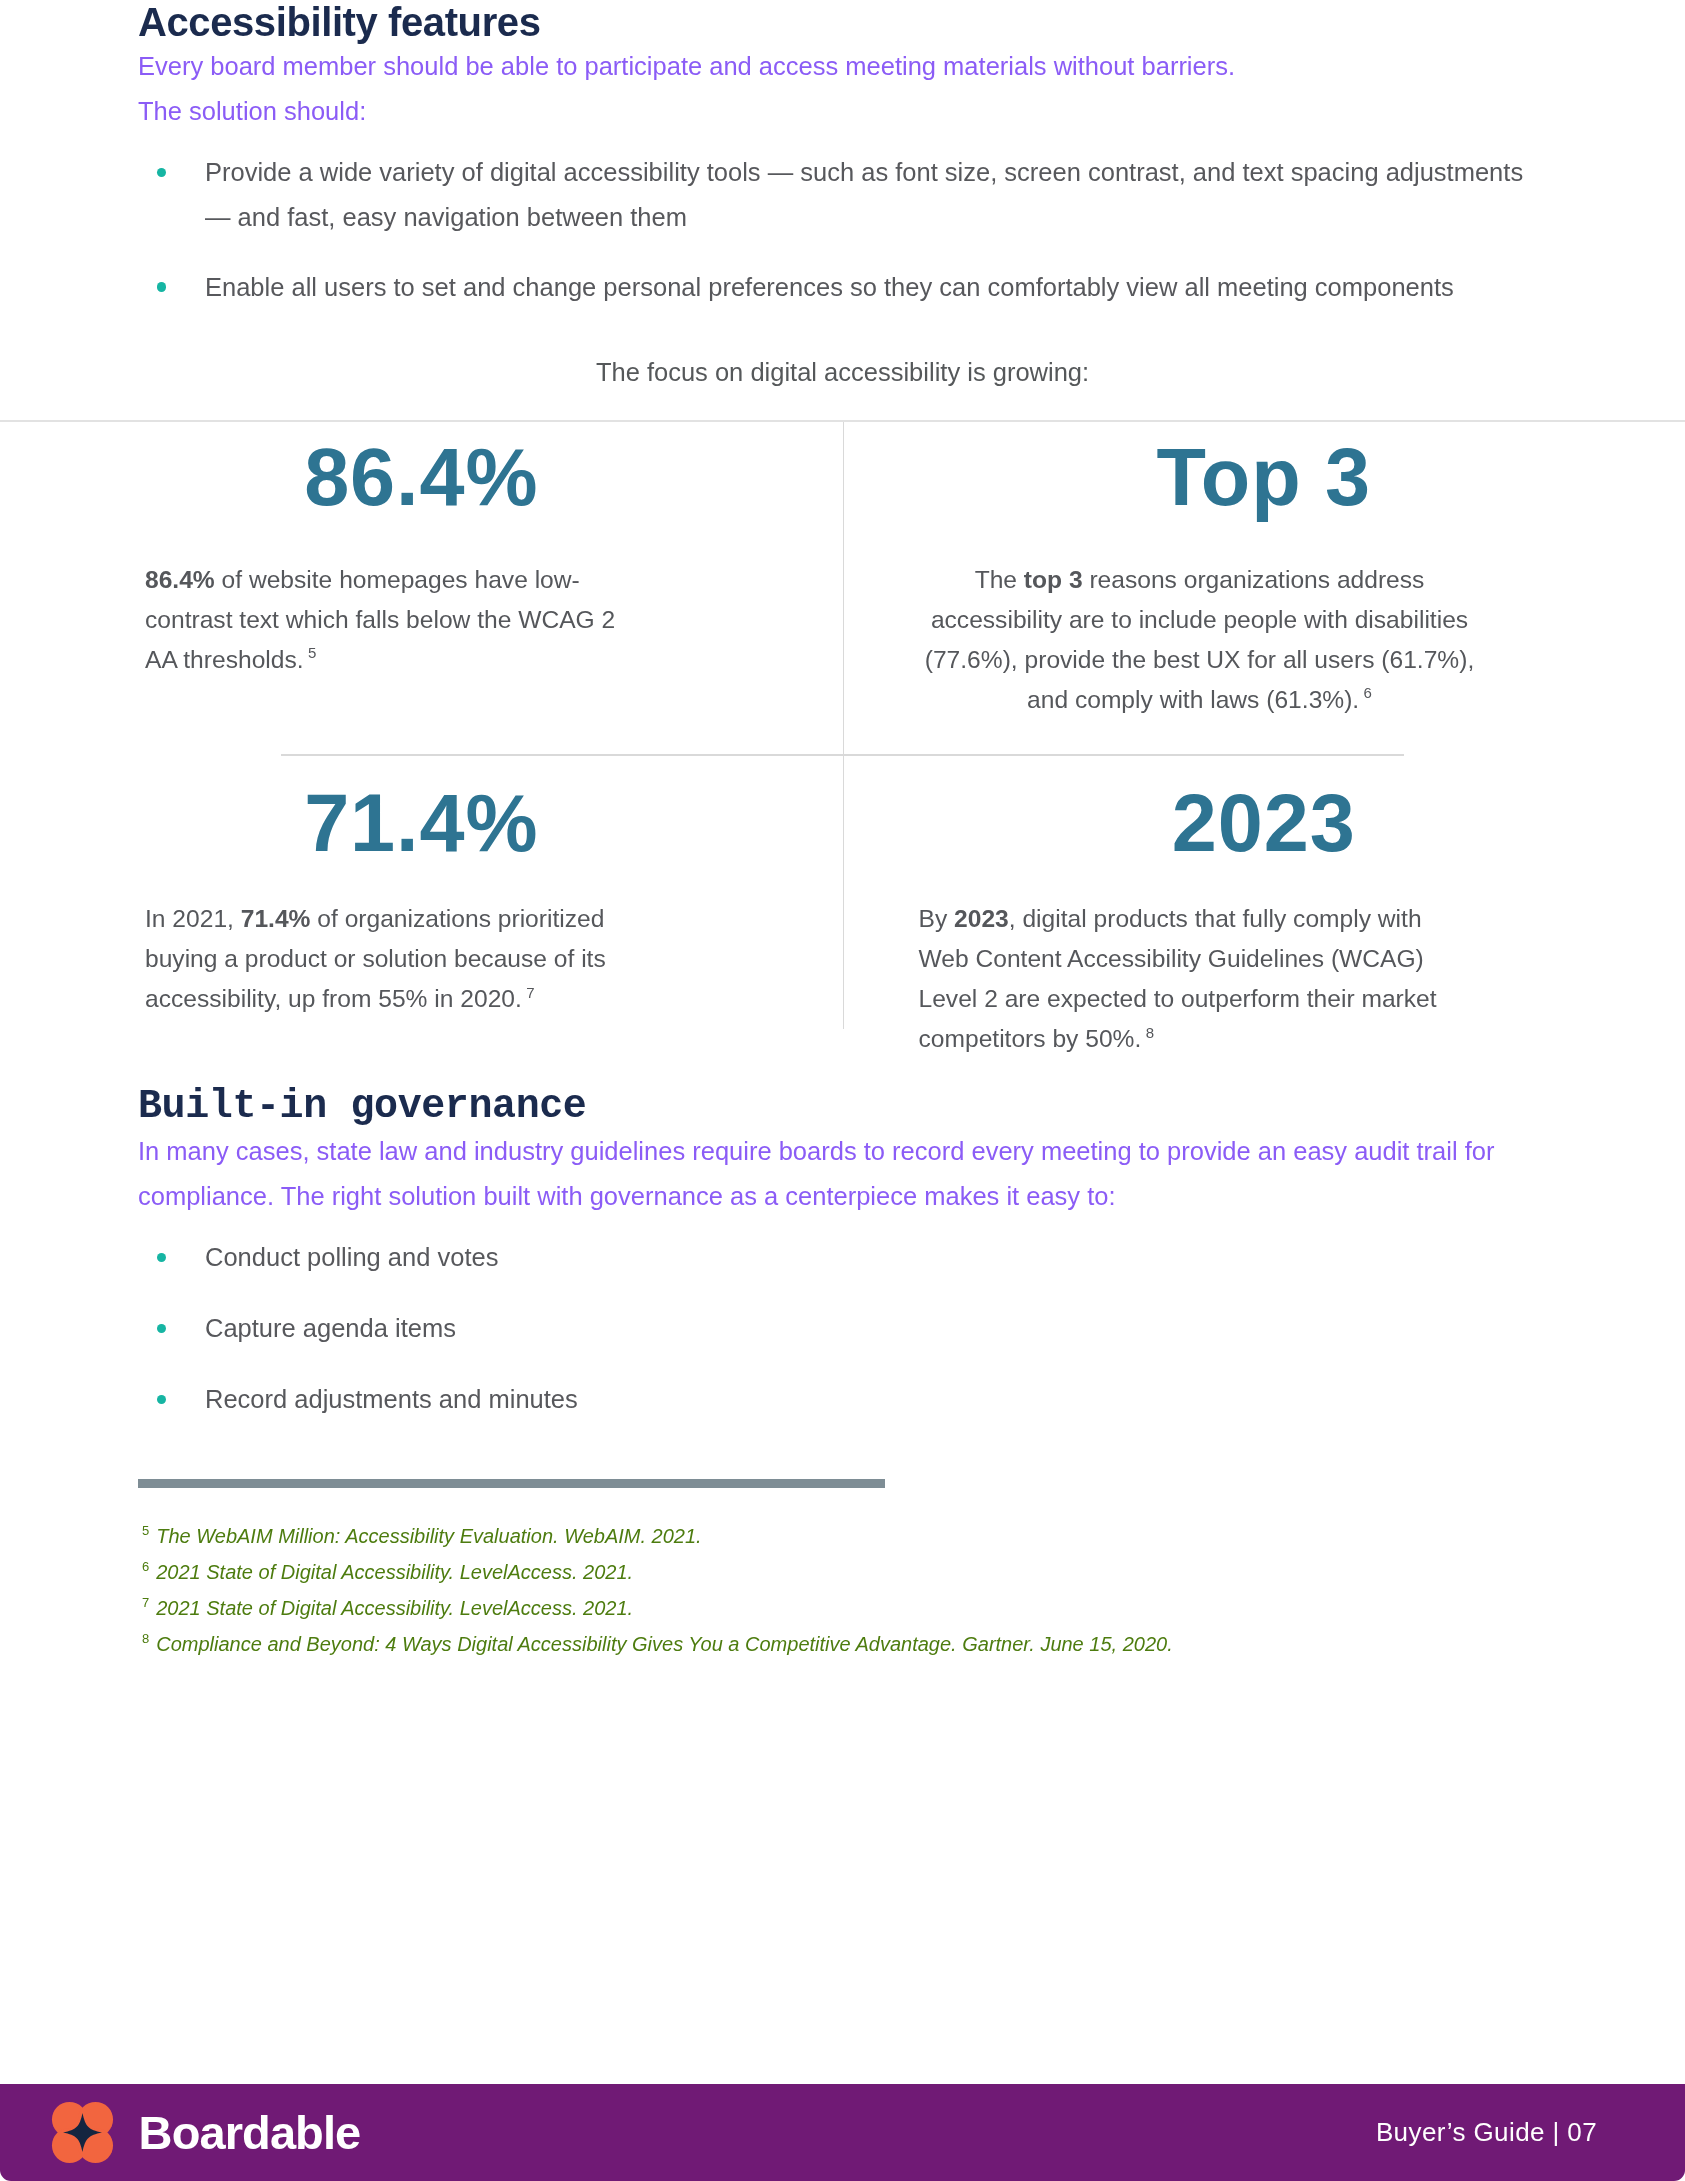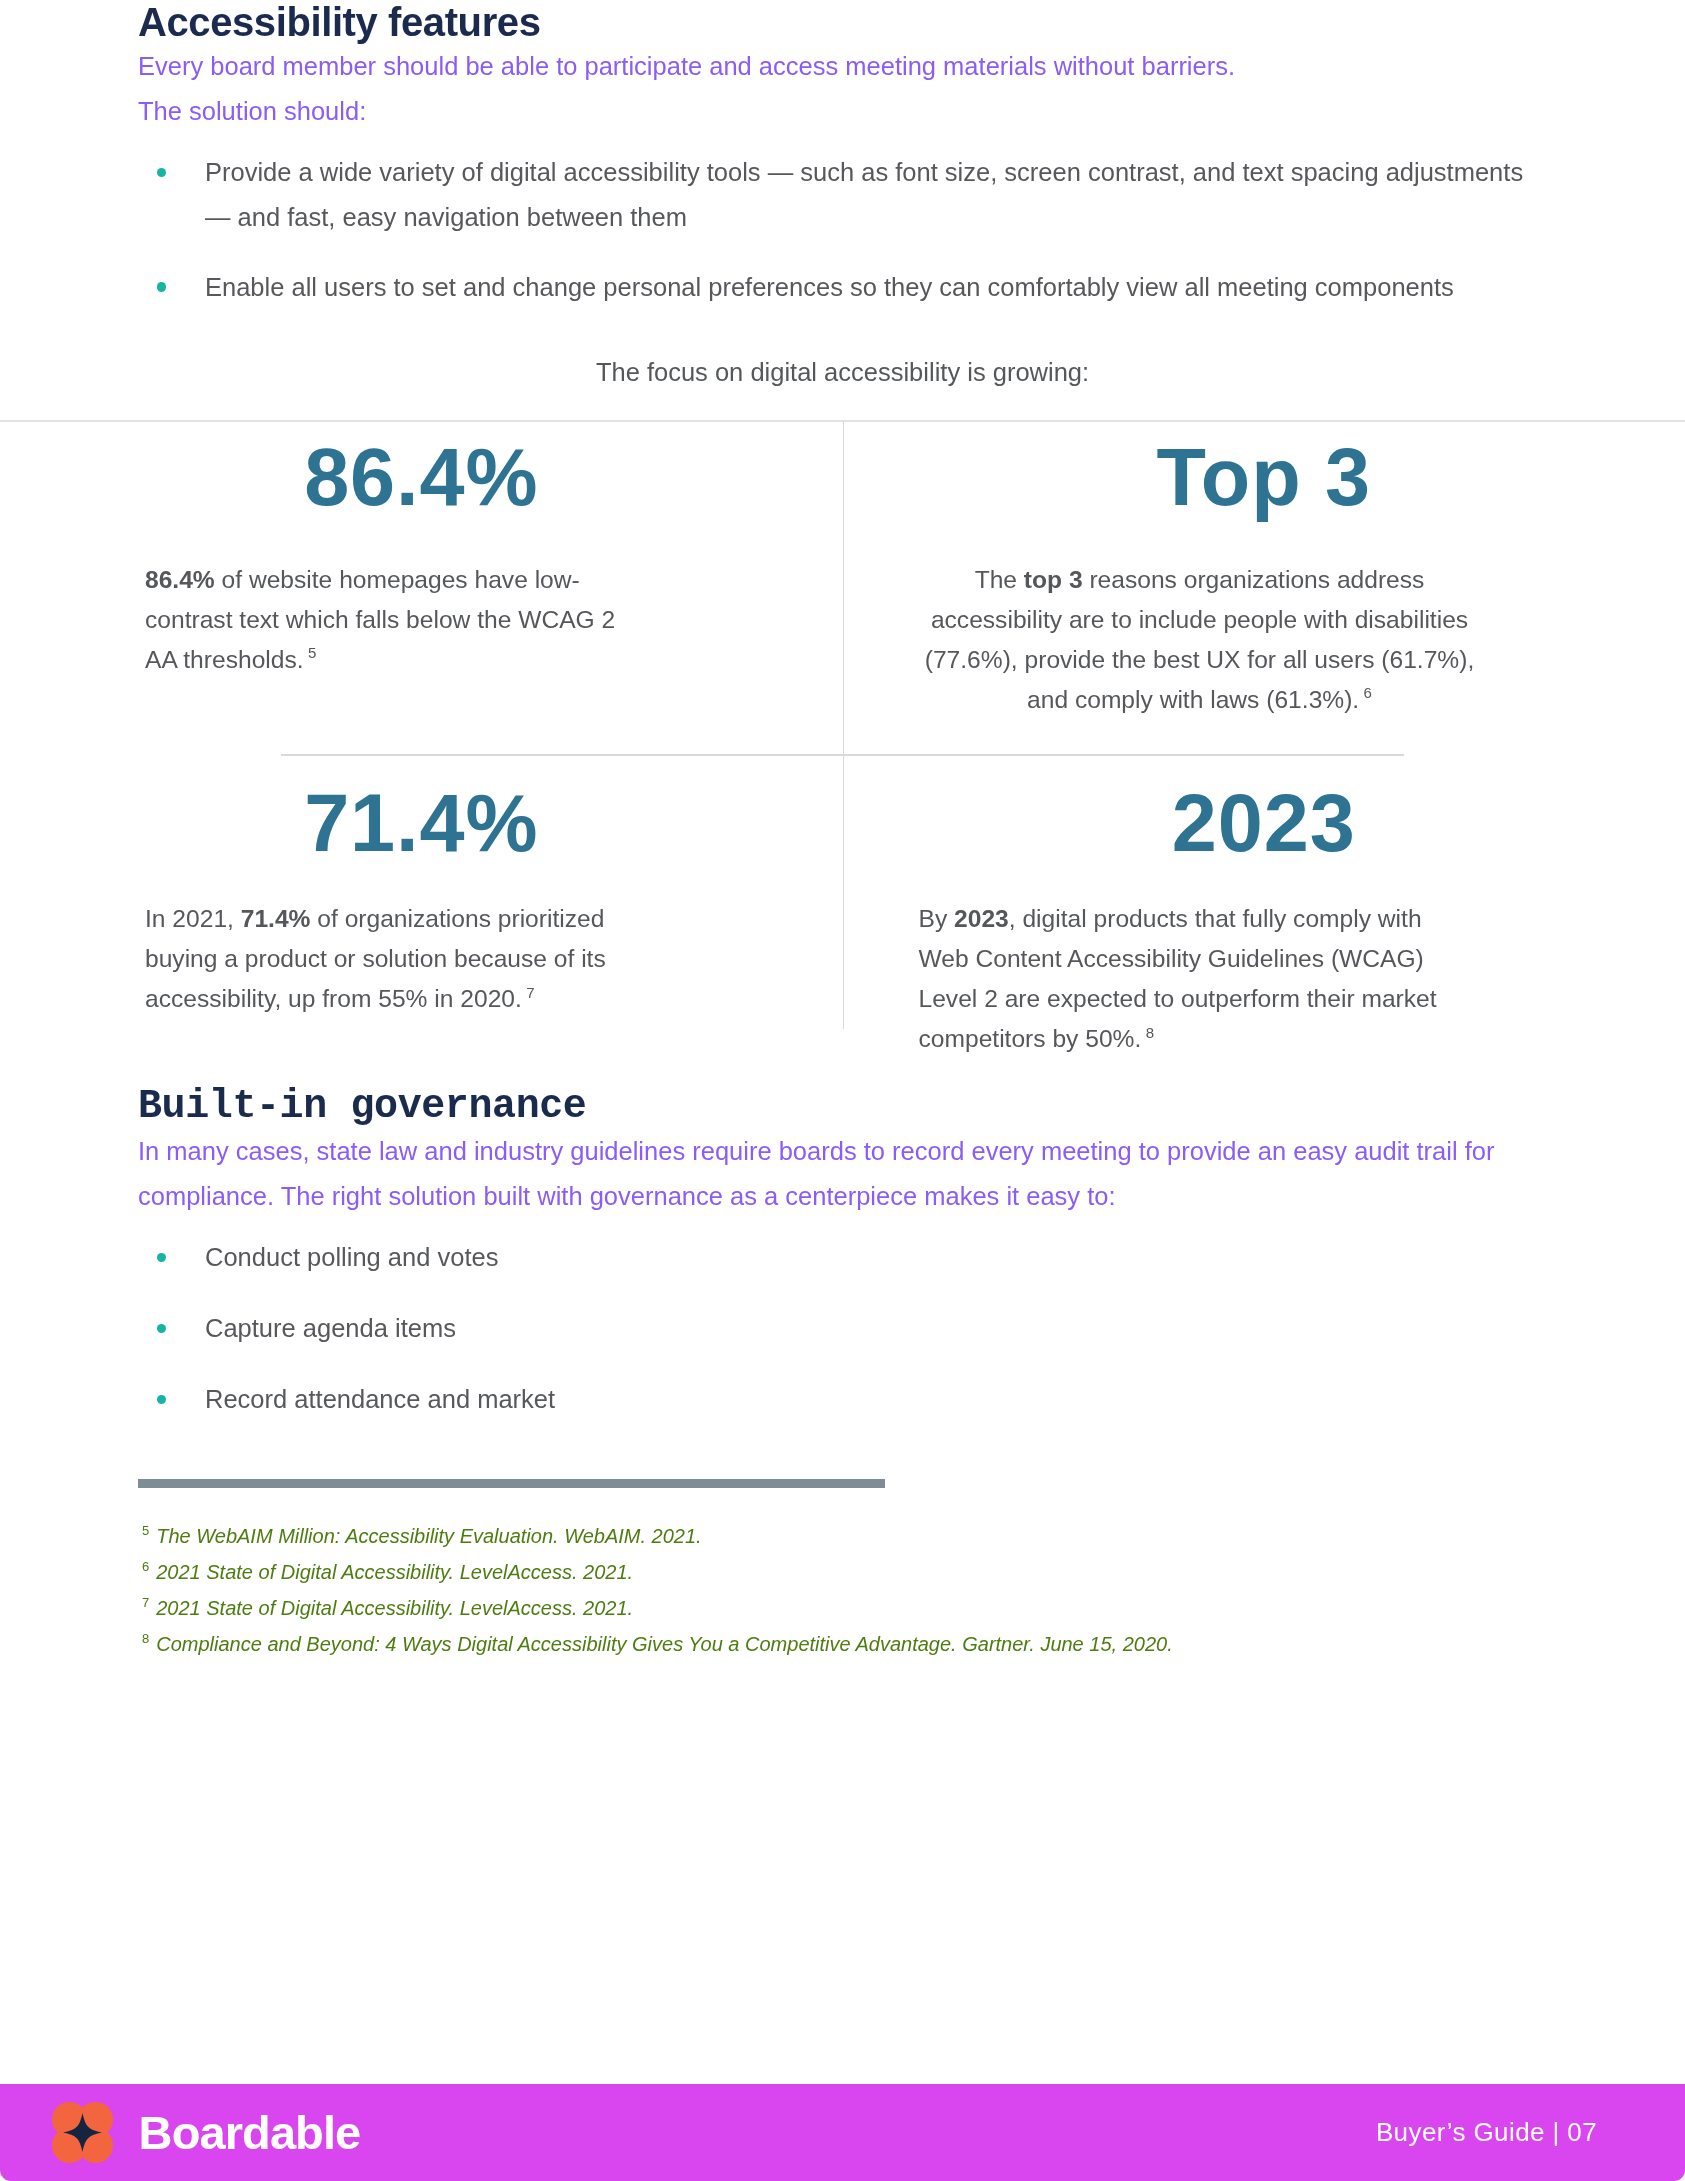--- a/index.html
+++ b/index.html
@@ -151,21 +151,21 @@
     line-height: 0;
     margin-right: 7px;
   }
 
   .footer {
     position: absolute;
     left: 0;
     right: 0;
     bottom: 0;
     height: 97px;
-    background: #d946ef;
+    background: #701a75;
     display: flex;
     align-items: center;
     justify-content: space-between;
     padding: 0 88px 0 44px;
     box-sizing: border-box;
   }
   .brand { display: flex; align-items: center; }
   .brand svg { width: 77px; height: 65px; display: block; }
   .brand-name {
     margin-left: 17.6px;
@@ -226,21 +226,21 @@
       </div>
     </div>
 
     <h1 class="section-heading h-gov">Built-in governance</h1>
 
     <p class="body-text gov-intro">In many cases, state law and industry guidelines require boards to record every meeting to provide an easy audit trail for compliance. The right solution built with governance as a centerpiece makes it easy to:</p>
 
     <ul class="bullet-list gov-bullets">
       <li>Conduct polling and votes</li>
       <li>Capture agenda items</li>
-      <li>Record attendance and market</li>
+      <li>Record adjustments and minutes</li>
     </ul>
 
     <div class="slate-rule"></div>
 
     <div class="footnotes">
       <p><sup>5</sup><span>The WebAIM Million: Accessibility Evaluation. WebAIM. 2021.</span></p>
       <p><sup>6</sup><span>2021 State of Digital Accessibility. LevelAccess. 2021.</span></p>
       <p><sup>7</sup><span>2021 State of Digital Accessibility. LevelAccess. 2021.</span></p>
       <p><sup>8</sup><span>Compliance and Beyond: 4 Ways Digital Accessibility Gives You a Competitive Advantage. Gartner. June 15, 2020.</span></p>
     </div>

